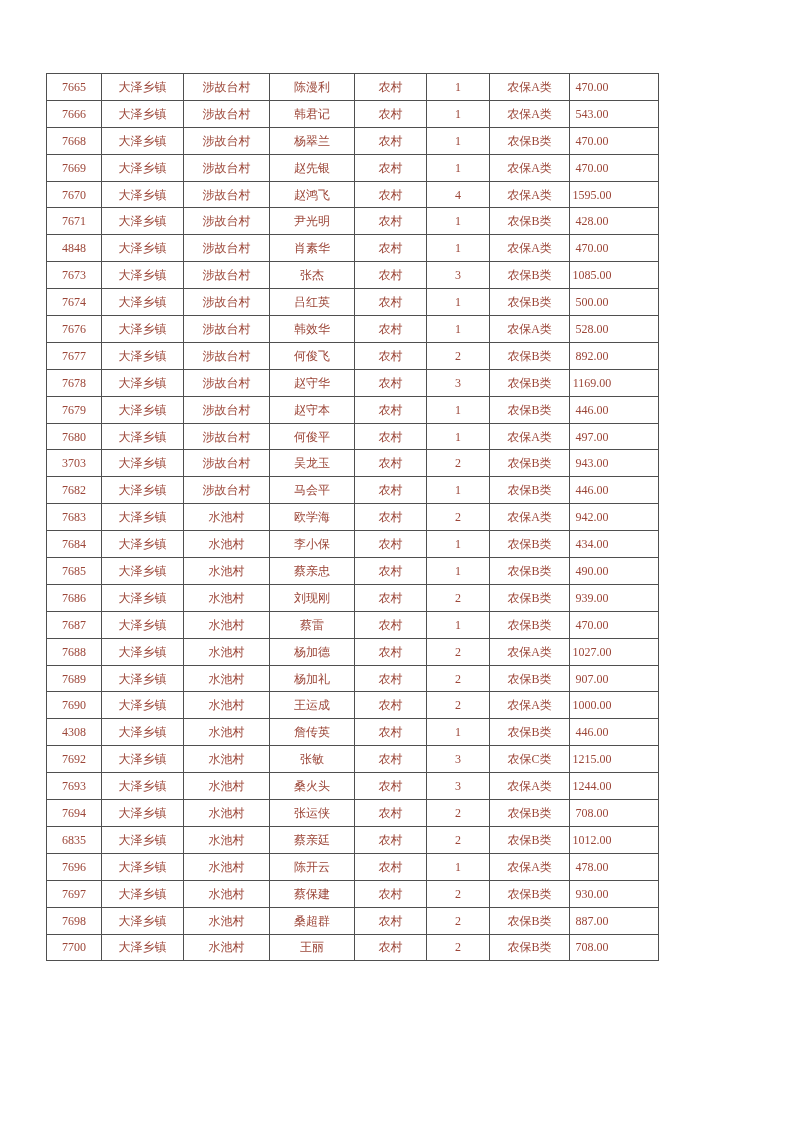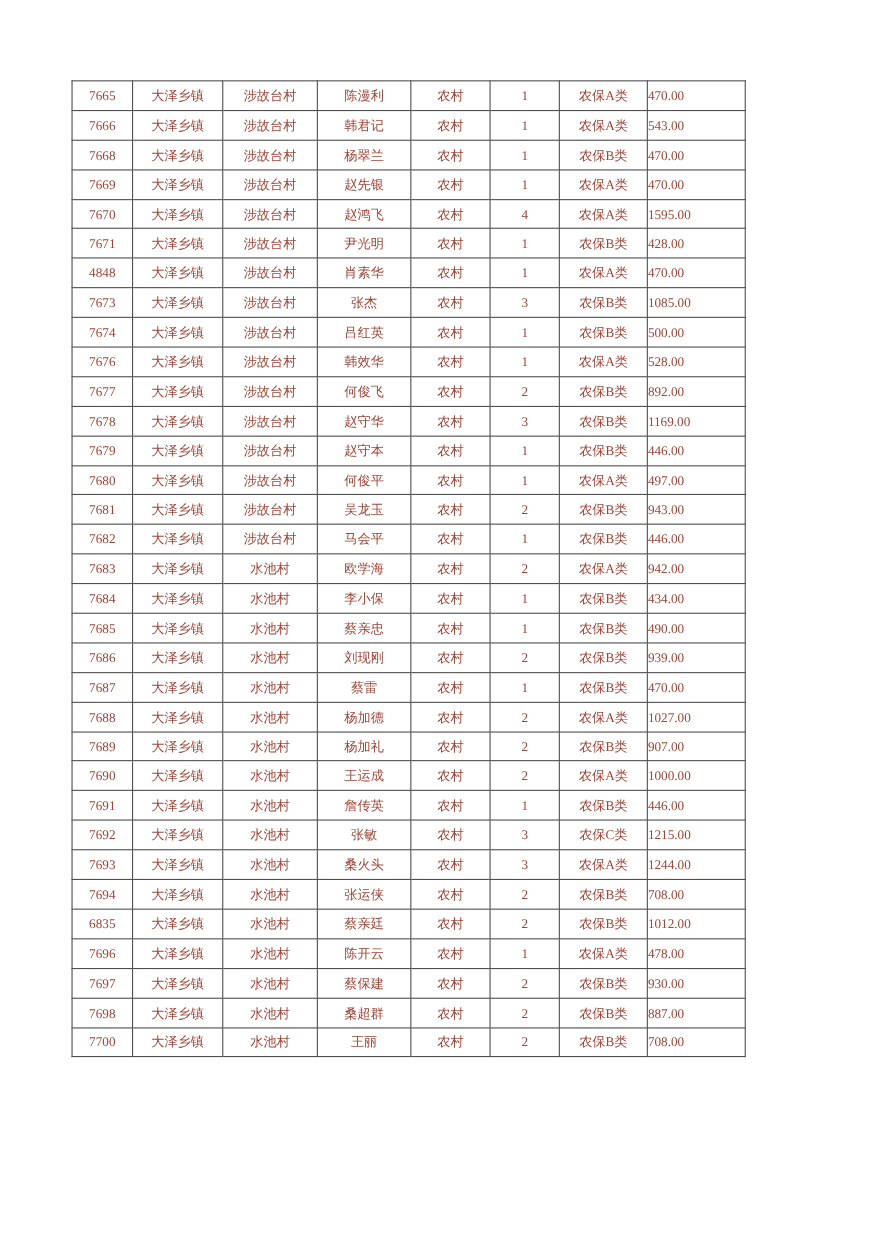--- a/index.html
+++ b/index.html
@@ -10,42 +10,42 @@
   .page {
     position: relative;
     width: 794px;
     height: 1122px;
     background: #ffffff;
     overflow: hidden;
     font-family: "Liberation Serif", "DejaVu Serif", serif;
   }
   .table-wrap {
     position: absolute;
-    left: 65px;
+    left: 46px;
     top: 73px;
   }
   table.grid {
     border-collapse: collapse;
     table-layout: fixed;
     width: 612px;
   }
   table.grid td {
     border: 1px solid #4f4f4f;
     height: 25.9px;
     font-size: 12px;
     line-height: 1;
     color: #9c4638;
     text-align: center;
     vertical-align: middle;
     padding: 0;
     overflow: hidden;
     white-space: nowrap;
   }
   table.grid td.col-amount {
-    text-align: left;
+    text-align: center;
     padding-right: 44px;
   }
   col.c-id      { width: 55px; }
   col.c-town    { width: 82px; }
   col.c-village { width: 86px; }
   col.c-name    { width: 85px; }
   col.c-type    { width: 72px; }
   col.c-count   { width: 63px; }
   col.c-category{ width: 80px; }
   col.c-amount  { width: 89px; }
@@ -201,21 +201,21 @@
             <td class="col-id">7680</td>
             <td class="col-town">大泽乡镇</td>
             <td class="col-village">涉故台村</td>
             <td class="col-name">何俊平</td>
             <td class="col-type">农村</td>
             <td class="col-count">1</td>
             <td class="col-category">农保A类</td>
             <td class="col-amount">497.00</td>
           </tr>
           <tr>
-            <td class="col-id">7681</td>
+            <td class="col-id">3703</td>
             <td class="col-town">大泽乡镇</td>
             <td class="col-village">涉故台村</td>
             <td class="col-name">吴龙玉</td>
             <td class="col-type">农村</td>
             <td class="col-count">2</td>
             <td class="col-category">农保B类</td>
             <td class="col-amount">943.00</td>
           </tr>
           <tr>
             <td class="col-id">7682</td>
@@ -301,21 +301,21 @@
             <td class="col-id">7690</td>
             <td class="col-town">大泽乡镇</td>
             <td class="col-village">水池村</td>
             <td class="col-name">王运成</td>
             <td class="col-type">农村</td>
             <td class="col-count">2</td>
             <td class="col-category">农保A类</td>
             <td class="col-amount">1000.00</td>
           </tr>
           <tr>
-            <td class="col-id">7691</td>
+            <td class="col-id">4308</td>
             <td class="col-town">大泽乡镇</td>
             <td class="col-village">水池村</td>
             <td class="col-name">詹传英</td>
             <td class="col-type">农村</td>
             <td class="col-count">1</td>
             <td class="col-category">农保B类</td>
             <td class="col-amount">446.00</td>
           </tr>
           <tr>
             <td class="col-id">7692</td>

